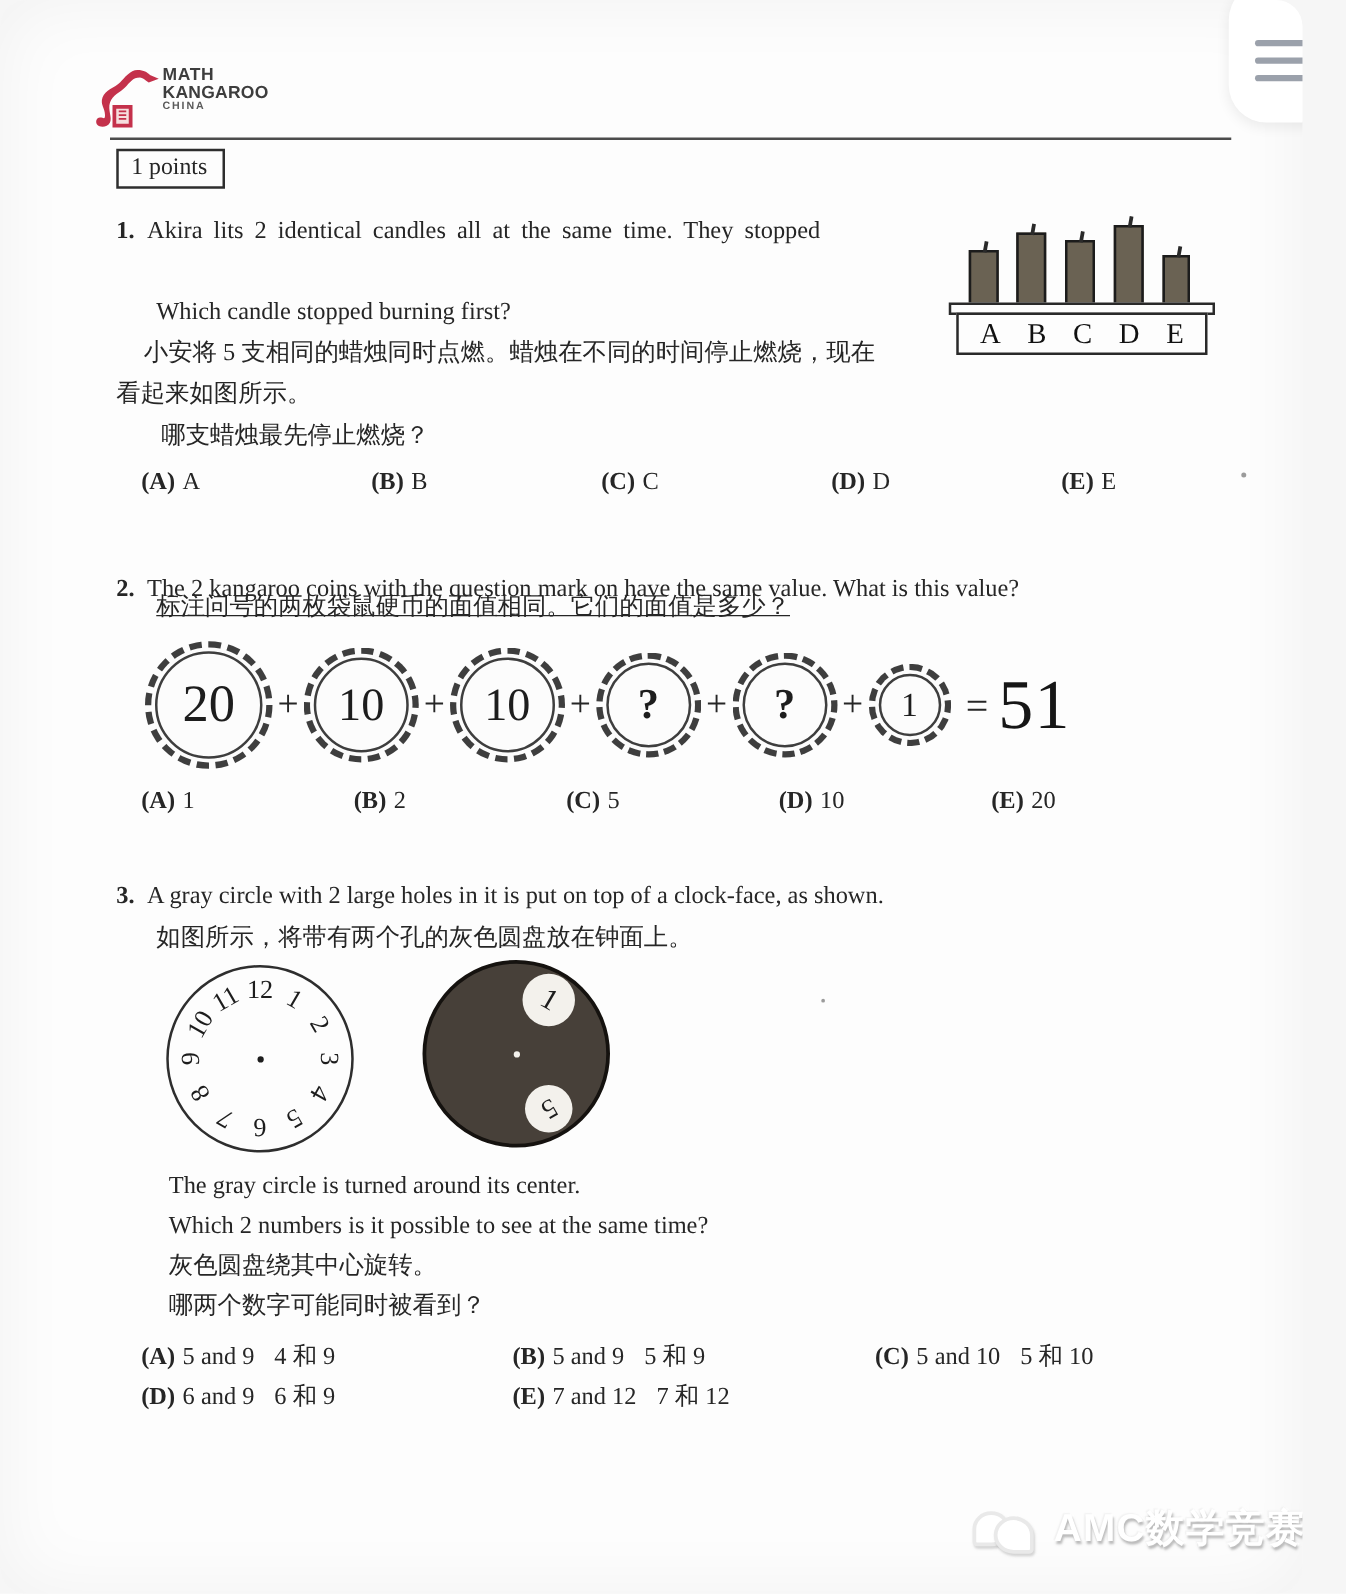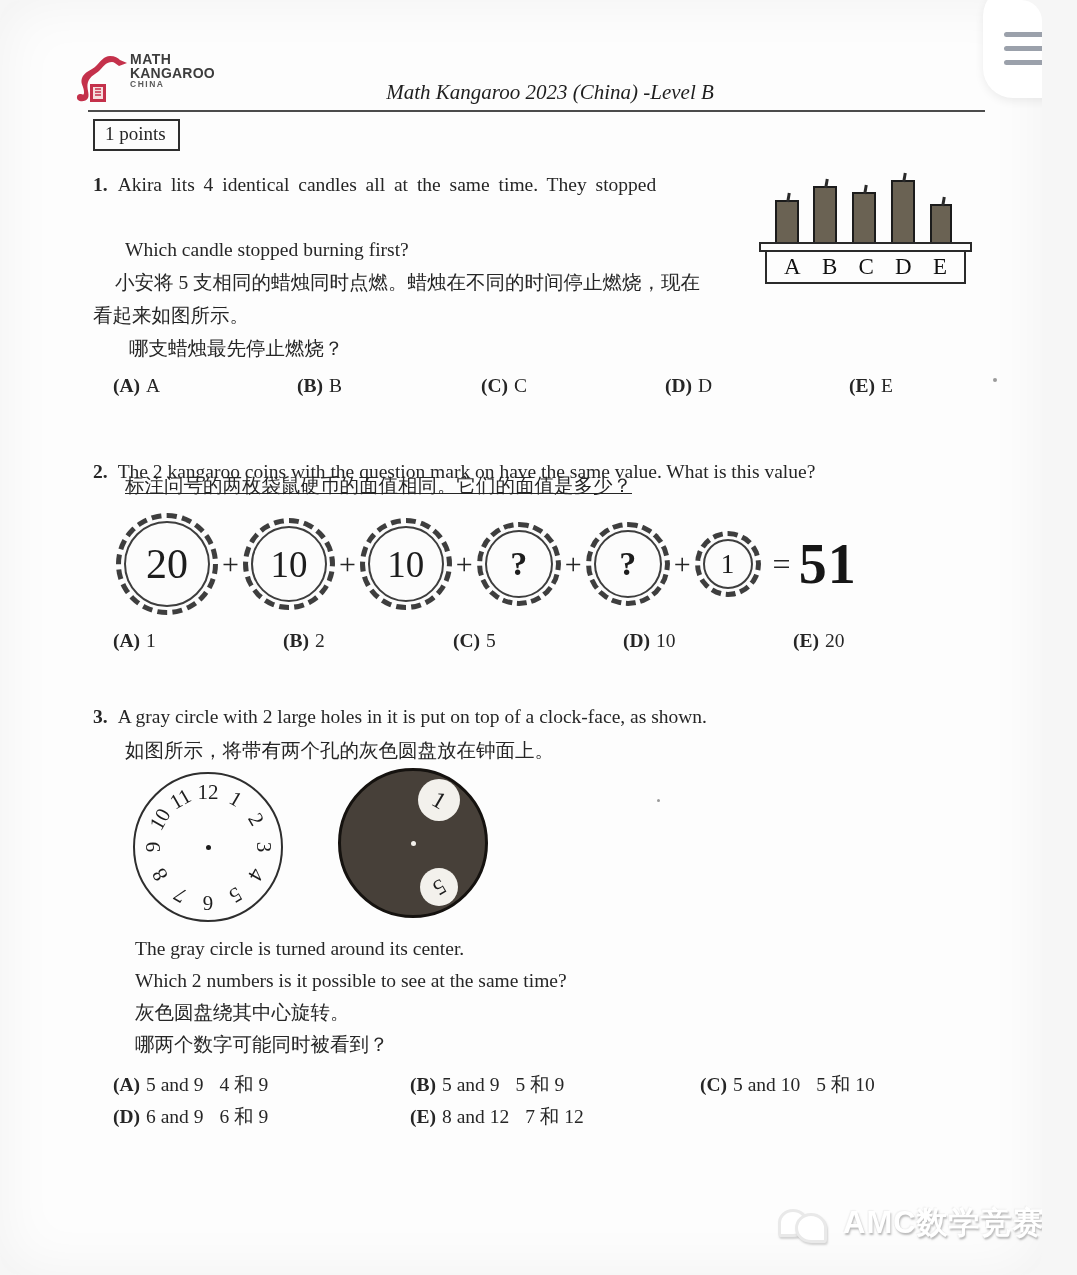--- a/index.html
+++ b/index.html
@@ -61,21 +61,21 @@
   .coin-row{left:116px;top:512px;width:760px;height:104px;display:flex;align-items:center;}
   .coin{position:relative;border-radius:50%;border:5px dashed #3e3e3e;background:#fcfcfc;flex:none;}
   .coin .inner{position:absolute;inset:3px;border:2px solid #3e3e3e;border-radius:50%;
                display:flex;align-items:center;justify-content:center;color:#1d1d1d;}
   .coin-20{width:92px;height:92px;} .coin-20 .inner{font-size:42px;}
   .coin-10{width:82px;height:82px;} .coin-10 .inner{font-size:37px;}
   .coin-q{width:74px;height:74px;}  .coin-q .inner{font-size:34px;font-weight:bold;}
   .coin-1{width:56px;height:56px;}  .coin-1 .inner{font-size:27px;}
   .plus{font-size:30px;margin:0 4px;} 
   .equals{font-size:32px;margin:0 8px 0 12px;}
-  .result{font-size:56px;font-weight:bold;letter-spacing:1px;color:#161616;}
+  .result{font-size:56px;font-weight:normal;letter-spacing:1px;color:#161616;}
 
   
   .clock{left:133px;top:772px;width:150px;height:150px;border:2px solid #2e2e2e;border-radius:50%;
          background:#fdfdfd;box-sizing:border-box;}
   .clock-num{position:absolute;left:50%;top:50%;font-size:21px;color:#1d1d1d;white-space:nowrap;}
   .clock-dot{position:absolute;left:50%;top:50%;width:5px;height:5px;margin:-2.5px;border-radius:50%;background:#1d1d1d;}
   .clock-num:nth-of-type(1){transform:translate(-50%,-50%) rotate(0deg)   translateY(-55px);}
   .clock-num:nth-of-type(2){transform:translate(-50%,-50%) rotate(30deg)  translateY(-55px);}
   .clock-num:nth-of-type(3){transform:translate(-50%,-50%) rotate(60deg)  translateY(-55px);}
   .clock-num:nth-of-type(4){transform:translate(-50%,-50%) rotate(90deg)  translateY(-55px);}
@@ -123,33 +123,32 @@
       <rect x="17" y="37" width="10" height="12" fill="#f6dede"></rect>
       <path d="M19 39 h6 M19 42 h6 M19 45 h6" stroke="#c4314b" stroke-width="1.4"></path>
     </svg>
     <div class="logo-text">
       <div class="l1">MATH</div>
       <div class="l2">KANGAROO</div>
       <div class="l3">CHINA</div>
     </div>
   </div>
 
-  <div class="abs doc-title">Math Kangaroo 2023 (China) -Level B</div>
   <div class="abs header-rule"></div>
   <div class="abs points-badge">1 points</div>
 
   <div class="abs menu-card"></div>
   <div class="abs hamburger">
     <span class="bar b1"></span>
     <span class="bar b2"></span>
     <span class="bar b3"></span>
   </div>
 
   <div class="abs tline just1" style="left:93px;top:173px;">
-    <span class="qnum">1.</span><span>Akira lits 4 identical candles all at the same time.  They stopped</span>
+    <span class="qnum">1.</span><span>Akira lits 2 identical candles all at the same time.  They stopped</span>
   </div>
   <div class="abs tline" style="left:125px;top:238px;">Which candle stopped burning first?</div>
   <div class="abs tline" style="left:115px;top:271px;">小安将 5 支相同的蜡烛同时点燃。蜡烛在不同的时间停止燃烧，现在</div>
   <div class="abs tline" style="left:93px;top:304px;">看起来如图所示。</div>
   <div class="abs tline" style="left:129px;top:337px;text-align:center;">哪支蜡烛最先停止燃烧？</div>
 
   <div class="abs candle-fig">
     <div class="candle cA"></div>
     <div class="candle cB"></div>
     <div class="candle cC"></div>
@@ -250,21 +249,21 @@
   <div class="abs tline" style="left:135px;top:1001px;">灰色圆盘绕其中心旋转。</div>
   <div class="abs tline" style="left:135px;top:1033px;">哪两个数字可能同时被看到？</div>
 
   <div class="abs opt-grid3" style="top:1071px;">
     <div><span class="okey">(A)</span><span>5 and 9</span><span class="opt-zh">4 和 9</span></div>
     <div><span class="okey">(B)</span><span>5 and 9</span><span class="opt-zh">5 和 9</span></div>
     <div><span class="okey">(C)</span><span>5 and 10</span><span class="opt-zh">5 和 10</span></div>
   </div>
   <div class="abs opt-grid3" style="top:1103px;">
     <div><span class="okey">(D)</span><span>6 and 9</span><span class="opt-zh">6 和 9</span></div>
-    <div><span class="okey">(E)</span><span>8 and 12</span><span class="opt-zh">7 和 12</span></div>
+    <div><span class="okey">(E)</span><span>7 and 12</span><span class="opt-zh">7 和 12</span></div>
   </div>
 
   <div class="abs watermark">
     <span class="wm-logo">
         <i class="bub1"></i>
         <i class="bub2"></i>
       </span>
     <span class="wm-text">AMC数学竞赛班</span>
   </div>
 

